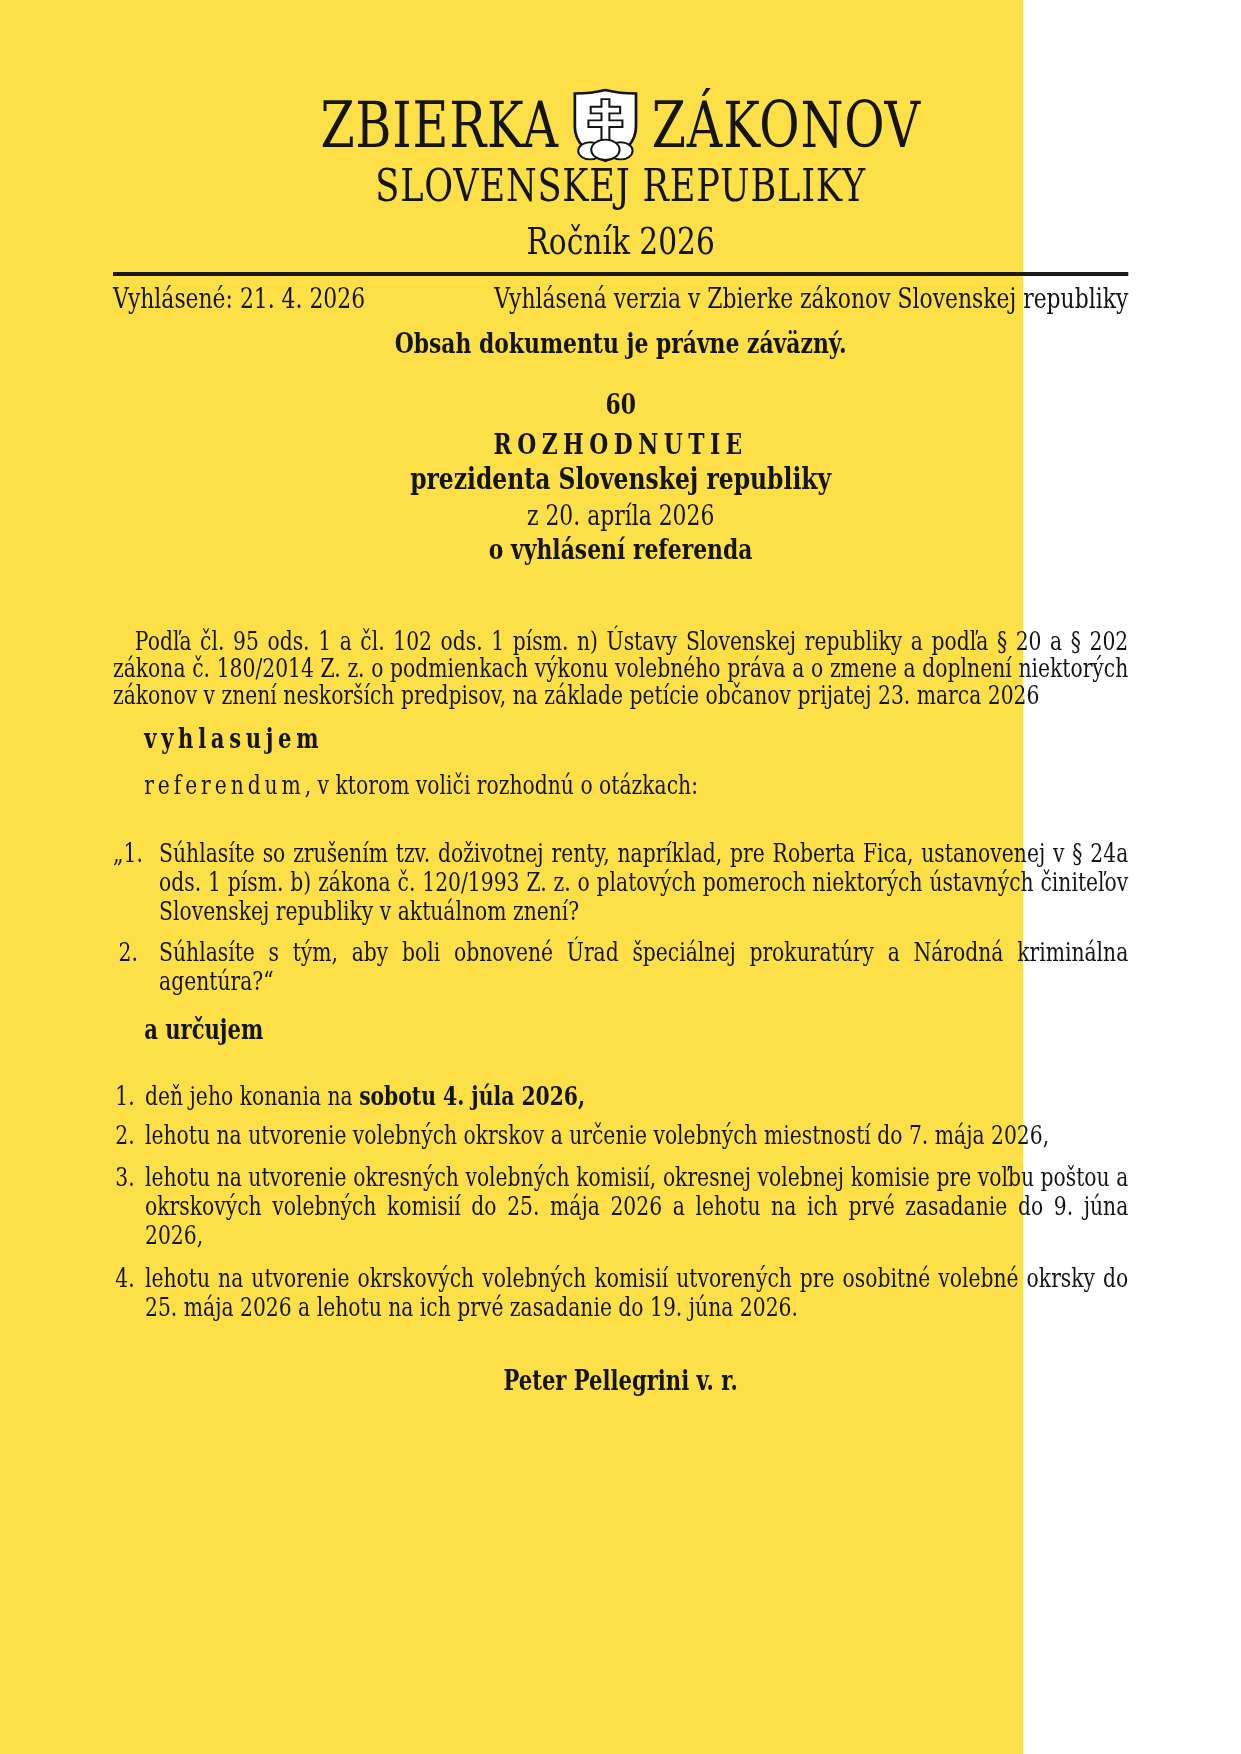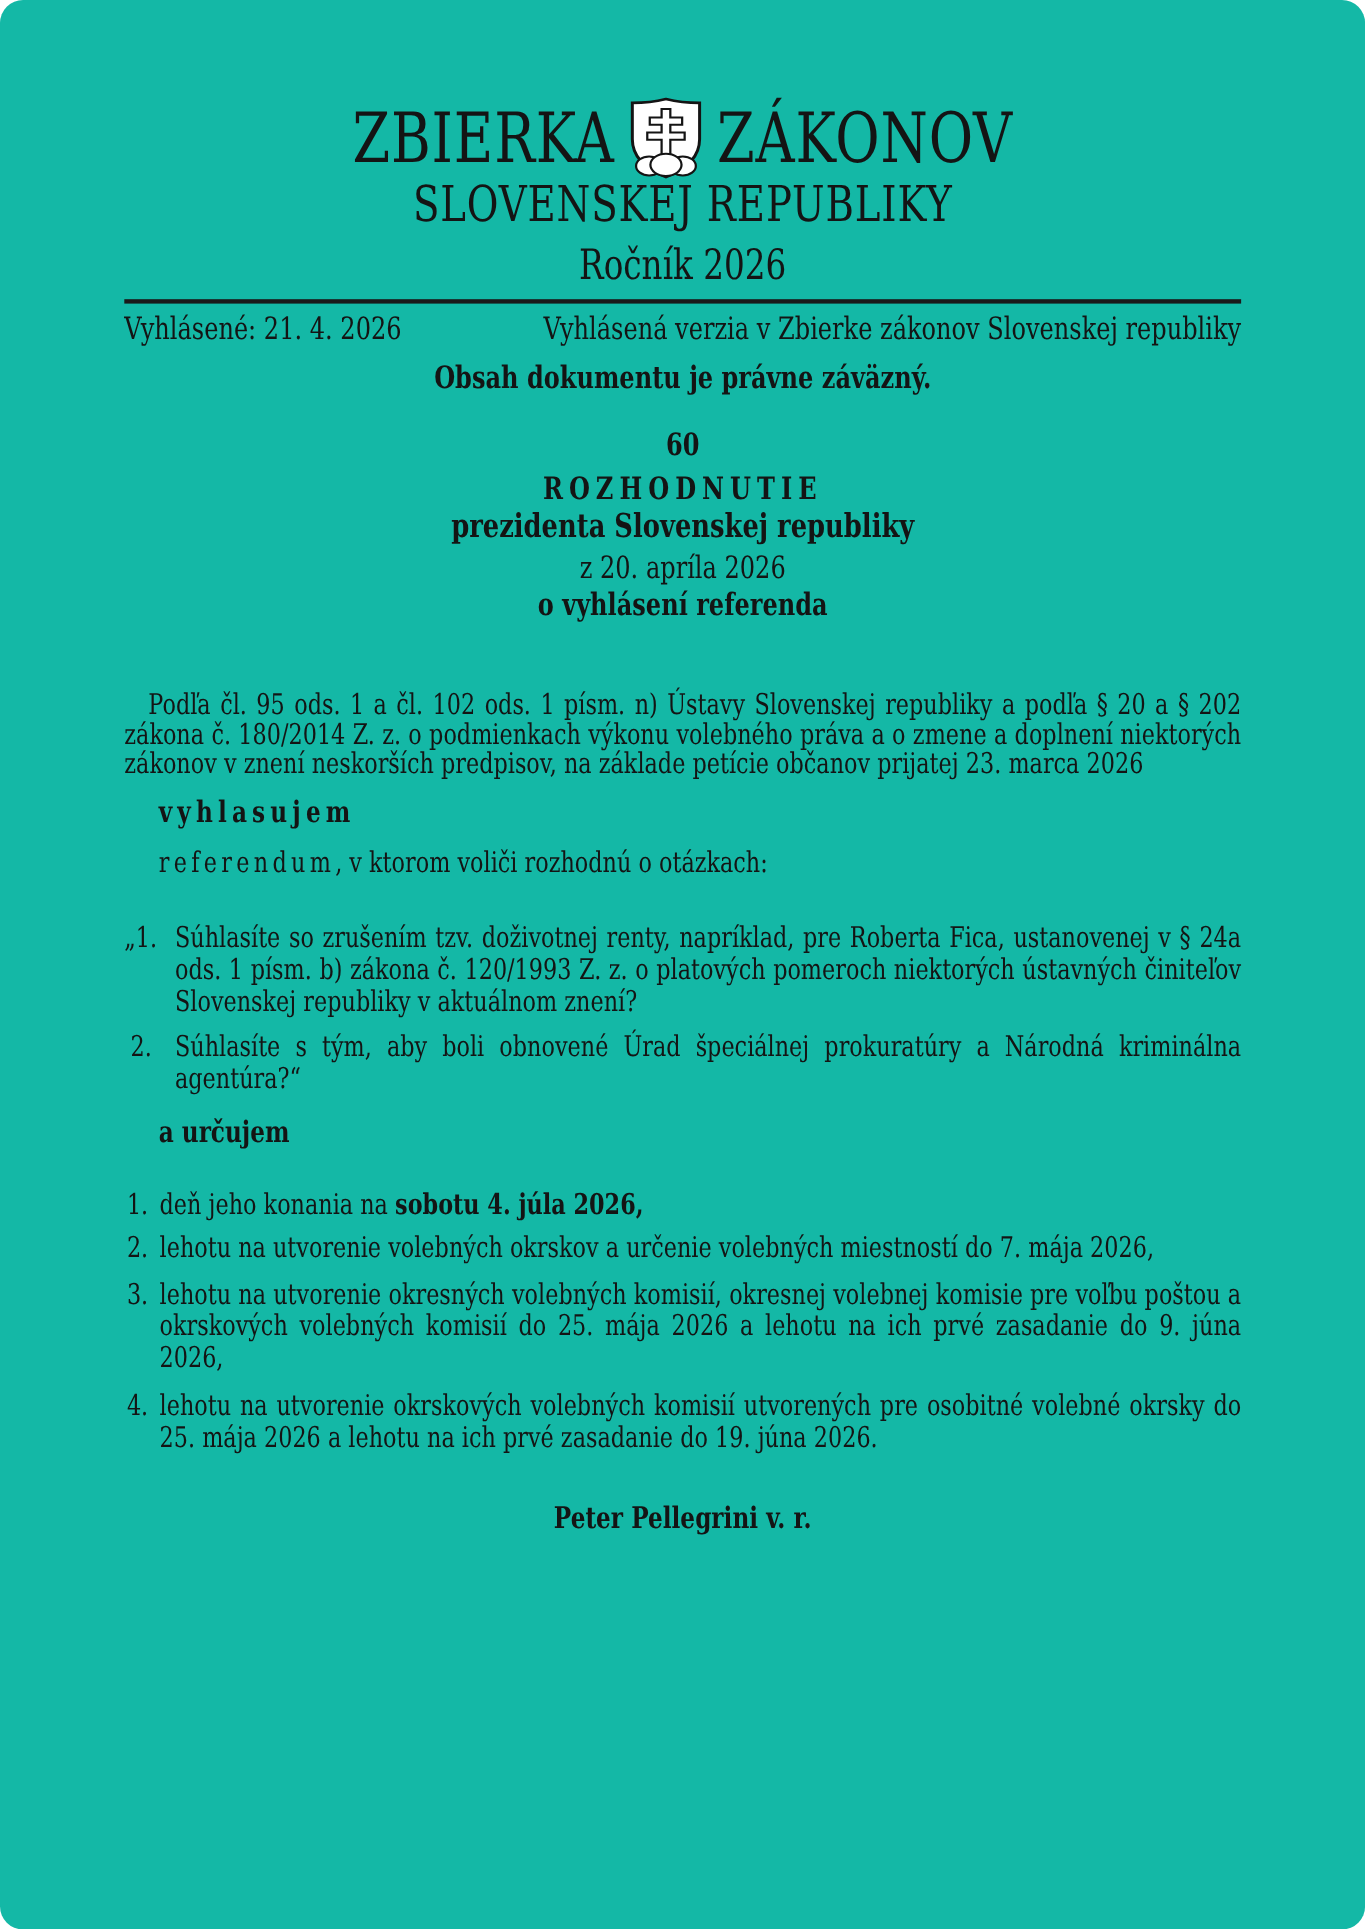--- a/index.html
+++ b/index.html
@@ -3,21 +3,21 @@
 <meta charset="utf-8">
 <style>
   * { margin: 0; padding: 0; box-sizing: border-box; }
   html, body { background: #ffffff; }
   body {
     width: 1241px; height: 1754px;
     font-family: "DejaVu Serif", "Liberation Serif", serif;
     color: #141414;
     overflow: hidden;
   }
-  .sheet { position: relative; width: 1241px; height: 1754px; background: #14b8a6; border-radius: 21px; }
+  .sheet { position: relative; width: 1023px; height: 1754px; background: #fde047; }
   
   .condense {
     width: 1300px;
     margin-left: 113px;
     transform: scaleX(0.781);
     transform-origin: 0 0;
   }
   
   .gz-header { padding-top: 88px; text-align: center; }
   .title-row {

